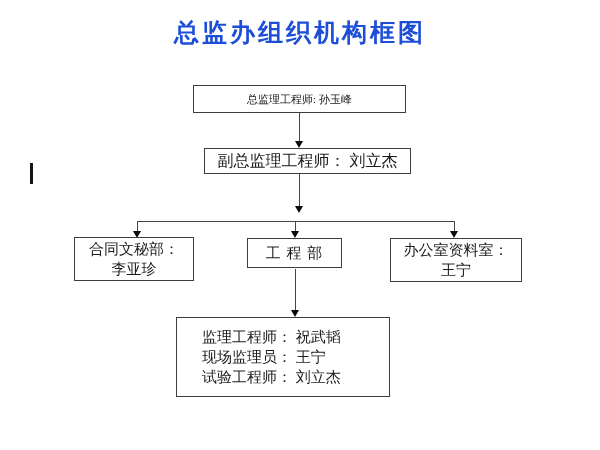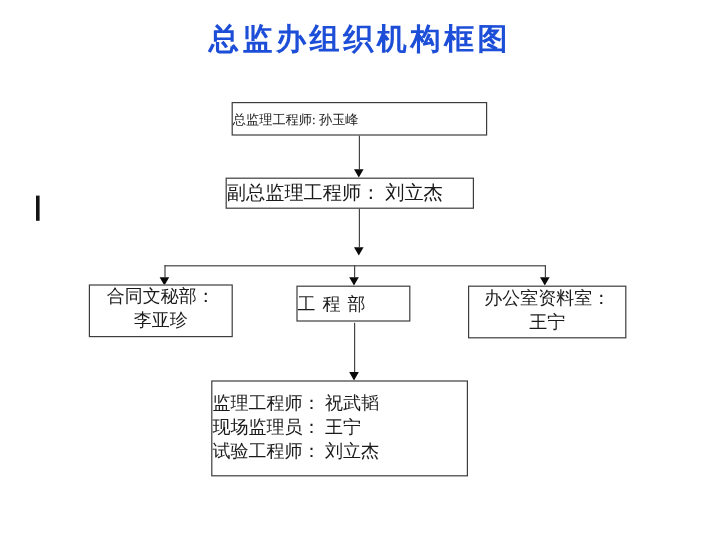--- a/index.html
+++ b/index.html
@@ -25,35 +25,36 @@
     color: #1d4ed8;
   }
   .node {
     position: absolute;
     box-sizing: border-box;
     border: 1px solid #3d3d3d;
     background: #ffffff;
     color: #1a1a1a;
     display: flex;
     align-items: center;
+    justify-content: center;
     text-align: center;
   }
   .node.multiline {
     flex-direction: column;
     line-height: 20px;
   }
   #node-chief       { left: 193px; top: 85px;  width: 213px; height: 28px; font-size: 11px; }
-  #node-deputy      { left: 188px; top: 148px; width: 207px; height: 26px; font-size: 16px; }
+  #node-deputy      { left: 204px; top: 148px; width: 207px; height: 26px; font-size: 16px; }
   #node-contract    { left: 74px;  top: 237px; width: 120px; height: 44px; font-size: 15px; }
   #node-engineering { left: 247px; top: 238px; width: 95px;  height: 30px; font-size: 15px; letter-spacing: 1px; }
   #node-office      { left: 390px; top: 238px; width: 132px; height: 44px; font-size: 15px; }
   #node-staff       {
     left: 176px; top: 317px; width: 214px; height: 80px; font-size: 15px;
     flex-direction: column; align-items: flex-start; justify-content: center;
-    padding-left: 0; line-height: 20px; text-align: left;
+    padding-left: 25px; line-height: 20px; text-align: left;
   }
   .vline { position: absolute; width: 1px; background: #454545; }
   .hline { position: absolute; height: 1px; background: #454545; }
   .arrow-down {
     position: absolute; width: 0; height: 0;
     border-left: 4px solid transparent;
     border-right: 4px solid transparent;
     border-top: 7px solid #0a0a0a;
   }
   #line-chief-deputy   { left: 299px; top: 113px; height: 28px; }

